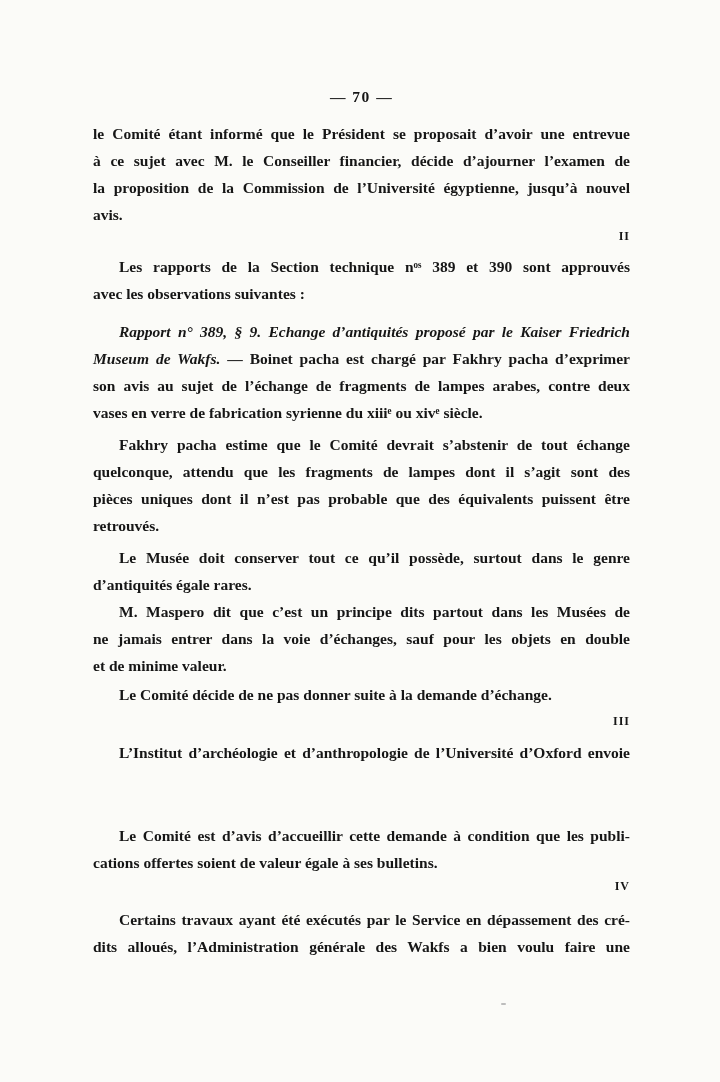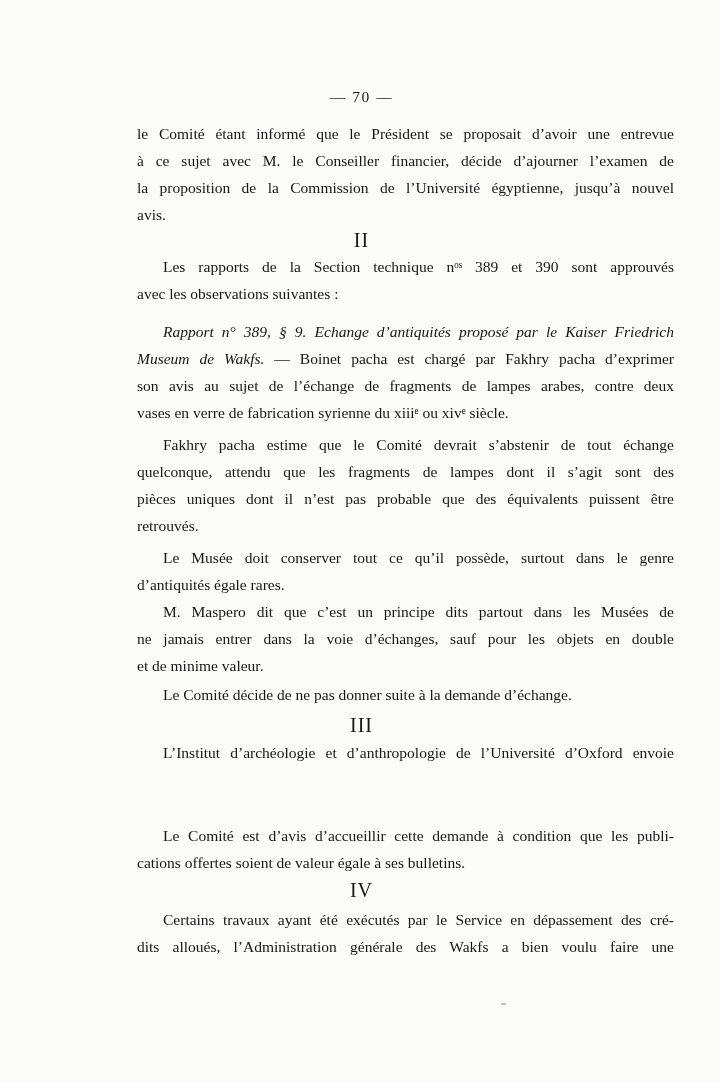--- a/index.html
+++ b/index.html
@@ -1,25 +1,25 @@
 <!DOCTYPE html>
 <html><head>
 <meta charset="utf-8">
 <style>
   html,body{margin:0;padding:0;}
   .page-root{
     position:relative;width:720px;height:1082px;overflow:hidden;
     background:#fbfbf8;color:#161616;
-    font-family:"Liberation Serif", serif;font-weight:400;font-size:15.5px;
+    font-family:"Liberation Serif", serif;font-weight:700;font-size:15.5px;
   }
   .pagenum{position:absolute;left:93px;width:537px;text-align:center;
     font-size:15.5px;letter-spacing:1.5px;}
-  .heading{position:absolute;left:93px;width:537px;text-align:center;
-    font-size:20px;letter-spacing:1px;}
-  .para{position:absolute;left:93px;width:537px;margin-left:44px;}
+  .heading{position:absolute;left:93px;width:537px;text-align:right;
+    font-size:12px;letter-spacing:1px;}
+  .para{position:absolute;left:93px;width:537px;}
   .tline{line-height:27px;text-align:justify;text-align-last:justify;white-space:normal;}
   .tline.tlast{text-align-last:left;}
   .tline.tind{text-indent:26px;}
   .it{font-style:italic;}
   .speck{position:absolute;left:501px;top:1003px;width:5px;height:2px;
     background:#bdbdbd;border-radius:1px;}
 </style>
 </head>
 <body>
 

